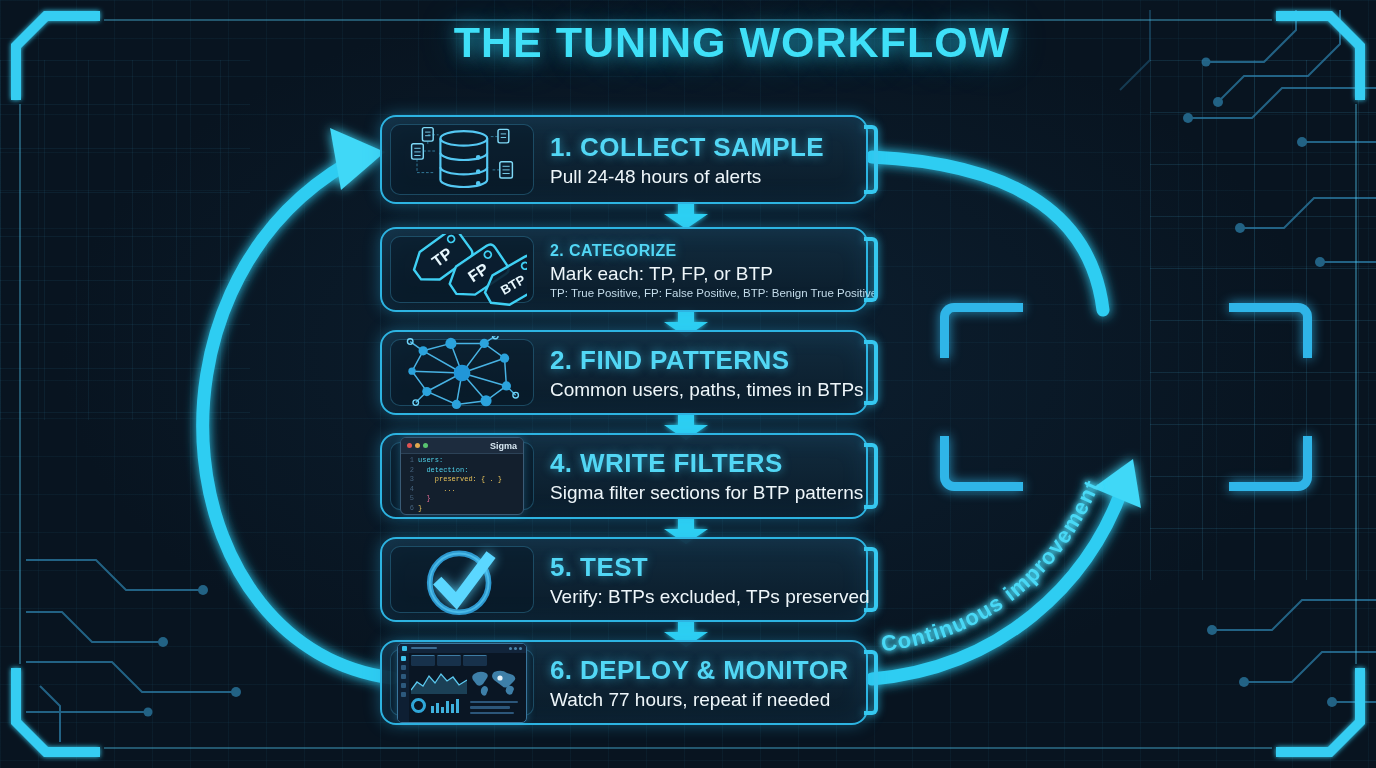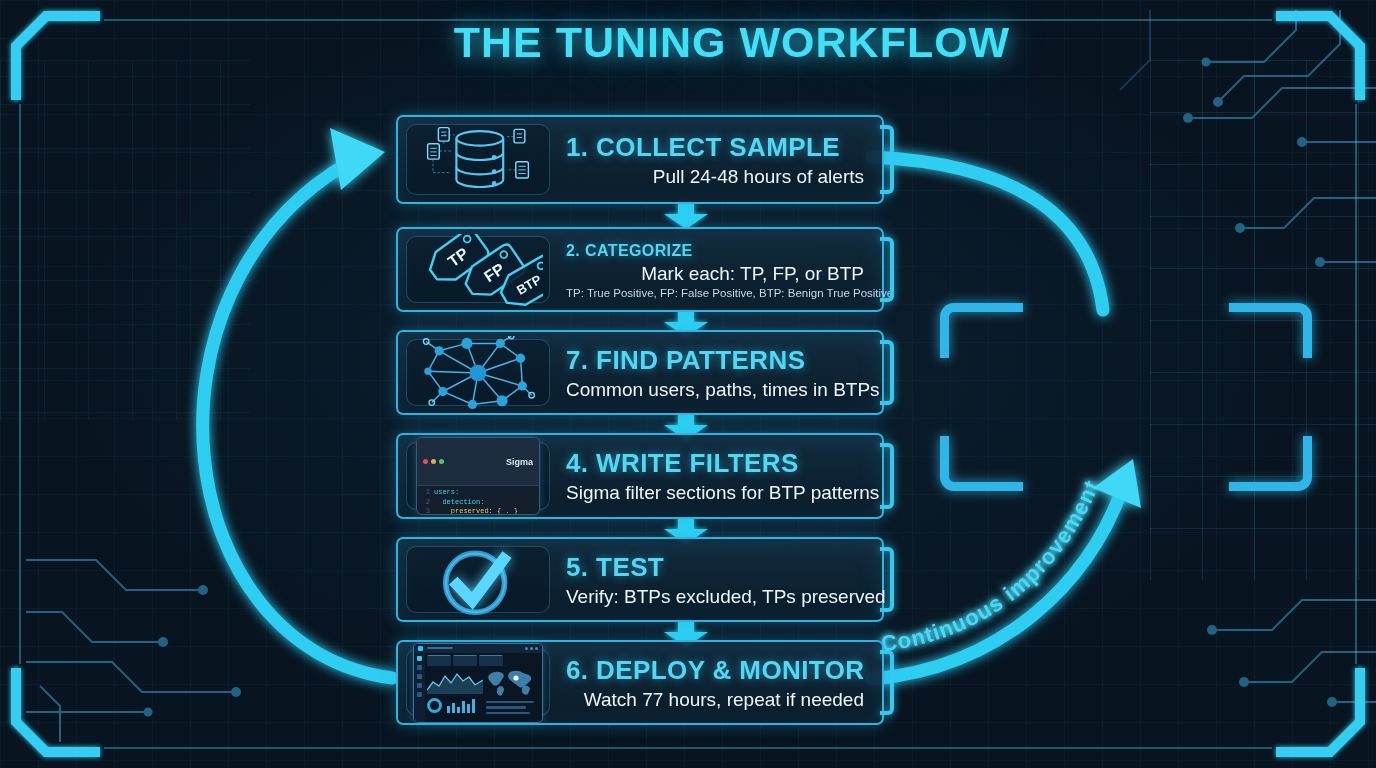--- a/index.html
+++ b/index.html
@@ -22,50 +22,50 @@
   }
   
   #header{position:absolute;top:18px;left:0;width:100%;text-align:center;z-index:6;padding-left:44px;}
   #title{
     font-size:43px;font-weight:bold;letter-spacing:1px;color:#3fe0f8;
     text-shadow:0 0 18px rgba(47,205,242,.75),0 0 40px rgba(47,205,242,.4);
   }
   #subtitle{margin-top:7px;font-size:20px;color:#e9f1f6;letter-spacing:.3px;}
   
   .step{
-    position:absolute;left:396px;width:484px;z-index:5;
+    position:absolute;left:380px;width:484px;z-index:5;
     background:linear-gradient(180deg, rgba(18,45,64,.93), rgba(10,27,41,.93));
-    border:2px solid #2db4e2;border-radius:7px;
+    border:2px solid #2db4e2;border-radius:16px;
     box-shadow:0 0 16px rgba(43,180,230,.38), inset 0 0 26px rgba(40,140,200,.14);
   }
   .step::after{ 
     content:"";position:absolute;right:-12px;top:8px;bottom:8px;width:10px;
     border-top:4px solid #35c8f0;border-right:4px solid #35c8f0;border-bottom:4px solid #35c8f0;
     border-radius:0 6px 6px 0;filter:drop-shadow(0 0 4px rgba(53,200,240,.8));
   }
   .icon-zone{
     position:absolute;left:8px;top:7px;bottom:7px;width:142px;
     border:1px solid rgba(80,195,240,.28);border-radius:10px;
     background:rgba(8,24,38,.55);
     display:flex;align-items:center;justify-content:center;
   }
   .txt-zone{position:absolute;left:168px;right:18px;top:50%;transform:translateY(-50%);}
   .step-title{
     font-size:26px;font-weight:bold;color:#52d7f5;letter-spacing:.4px;
     text-shadow:0 0 10px rgba(60,200,240,.6);white-space:nowrap;
   }
-  .step-desc{font-size:19px;color:#eef6fa;margin-top:3px;white-space:nowrap;text-align:right;}
+  .step-desc{font-size:19px;color:#eef6fa;margin-top:3px;white-space:nowrap;}
   .step-note{font-size:11.5px;color:#c3dcea;margin-top:2px;white-space:nowrap;}
   .s1{top:115px;height:85px}.s2{top:227px;height:81px}.s3{top:330px;height:81px}
   .s4{top:433px;height:82px}.s5{top:537px;height:81px}.s6{top:640px;height:81px}
   .s2 .step-title{font-size:16px}
   
   .editor{width:122px;height:76px;background:#131f2d;border:1px solid #3a5b76;border-radius:6px;
     box-shadow:0 0 8px rgba(50,160,210,.35);overflow:hidden;font-family:"Liberation Mono",monospace;}
-  .editor-bar{height:15px;background:#1d2c3e;display:flex;align-items:center;padding:16px 6px;border-bottom:1px solid #2c4257;}
+  .editor-bar{height:15px;background:#1d2c3e;display:flex;align-items:center;padding:0 6px;border-bottom:1px solid #2c4257;}
   .dot{width:5px;height:5px;border-radius:50%;margin-right:3px;}
   .dot.r{background:#e05252}.dot.y{background:#e0a84f}.dot.g{background:#58c470}
   .editor-title{margin-left:auto;font-size:9px;color:#d8e8f2;font-weight:bold;font-family:"Liberation Sans",sans-serif;}
   .code-row{display:flex;font-size:7px;line-height:9.5px;}
   .ln{width:10px;text-align:right;color:#44617c;margin-right:4px;}
   .cl{white-space:pre;}
   .c-cyan{color:#4fd0e8}.c-yel{color:#e8c35a}.c-pink{color:#e06a96}
   
   .dash{width:128px;height:78px;background:#0a1624;border:1.5px solid #39759c;border-radius:5px;
     box-shadow:0 0 9px rgba(50,160,210,.4);position:relative;overflow:hidden;}
@@ -290,21 +290,21 @@
         </g>
         <g fill="none" stroke="#6fd4f8" stroke-width="1.5">
           <circle cx="-56" cy="-34" r="3"></circle>
             <circle cx="36" cy="-40" r="3"></circle>
             <circle cx="58" cy="24" r="3"></circle>
             <circle cx="-50" cy="32" r="3"></circle>
         </g>
       </svg>
     </div>
     <div class="txt-zone">
-      <div class="step-title">7. FIND PATTERNS</div>
+      <div class="step-title">2. FIND PATTERNS</div>
       <div class="step-desc">Common users, paths, times in BTPs</div>
     </div>
   </div>
 
   <div class="step s4">
     <div class="icon-zone">
       <div class="editor">
         <div class="editor-bar">
           <span class="dot r"></span>
           <span class="dot y"></span>

